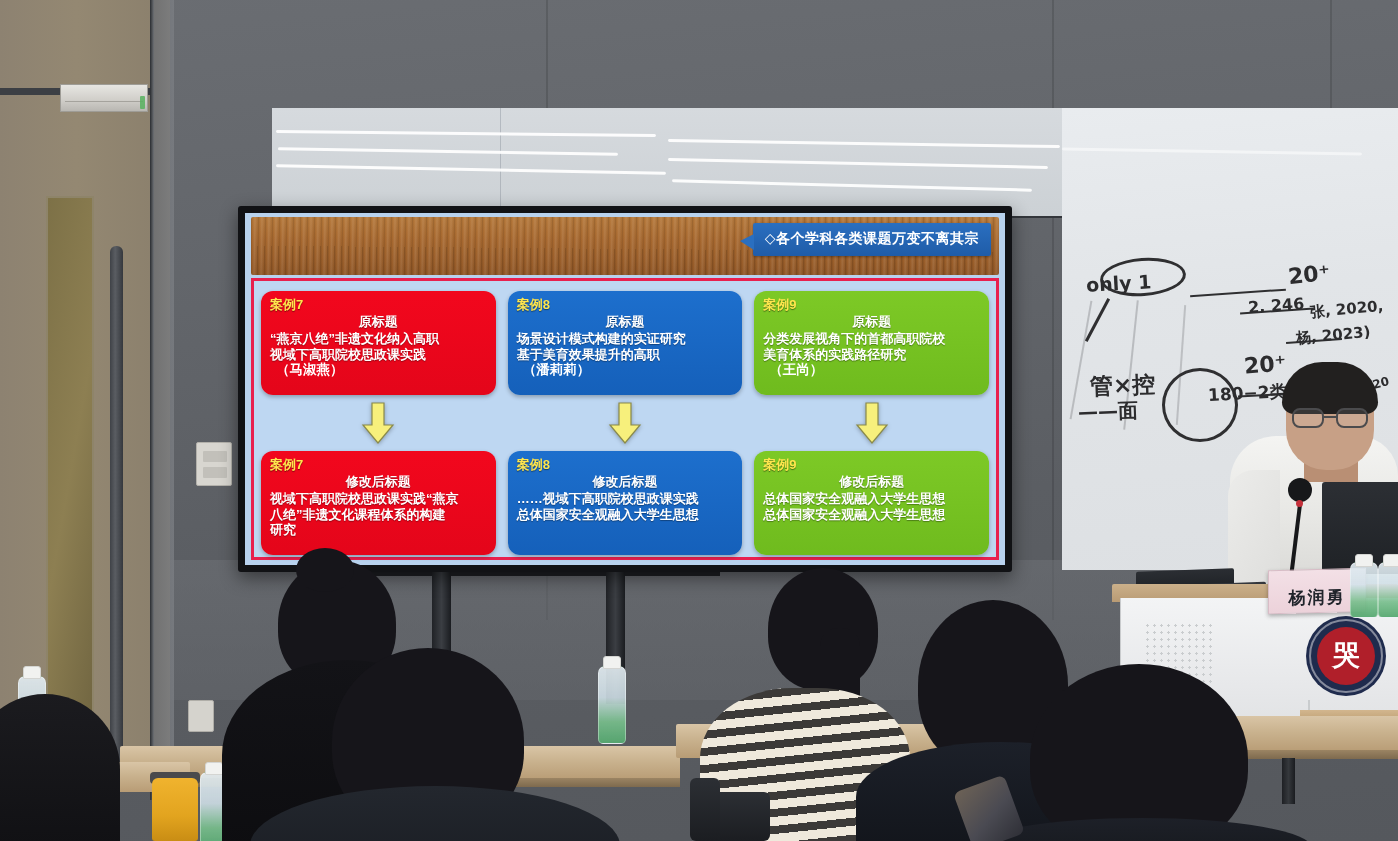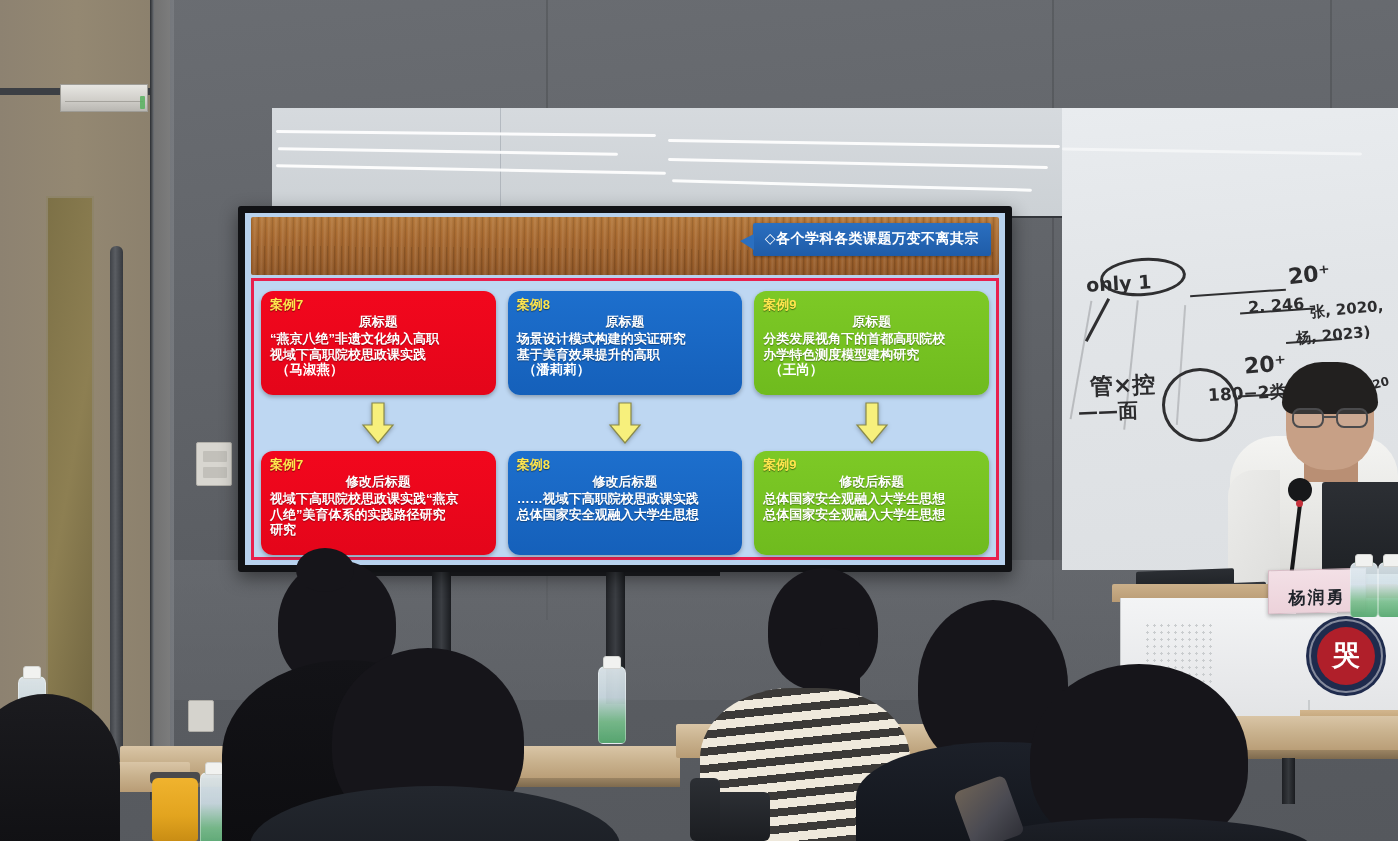--- a/index.html
+++ b/index.html
@@ -524,21 +524,21 @@
           <div class="card-heading">原标题</div>
           <div class="card-body">场景设计模式构建的实证研究</div>
           <div class="card-body">基于美育效果提升的高职</div>
           <div class="card-author">（潘莉莉）</div>
         </div>
 
         <div class="card green">
           <div class="case-tag">案例9</div>
           <div class="card-heading">原标题</div>
           <div class="card-body">分类发展视角下的首都高职院校</div>
-          <div class="card-body">办学特色测度模型建构研究</div>
+          <div class="card-body">美育体系的实践路径研究</div>
           <div class="card-author">（王尚）</div>
         </div>
 
         <div class="arrow-cell">
           <svg class="arrow" viewBox="0 0 34 44">
             <polygon points="11,2 23,2 23,24 32,24 17,42 2,24 11,24" fill="#f7f07c" stroke="#8a8a4a" stroke-width="1.2"></polygon>
           </svg>
         </div>
         <div class="arrow-cell">
           <svg class="arrow" viewBox="0 0 34 44">
@@ -548,21 +548,21 @@
         <div class="arrow-cell">
           <svg class="arrow" viewBox="0 0 34 44">
             <polygon points="11,2 23,2 23,24 32,24 17,42 2,24 11,24" fill="#f7f07c" stroke="#8a8a4a" stroke-width="1.2"></polygon>
           </svg>
         </div>
 
         <div class="card red">
           <div class="case-tag">案例7</div>
           <div class="card-heading">修改后标题</div>
           <div class="card-body">视域下高职院校思政课实践“燕京</div>
-          <div class="card-body">八绝”美育体系的实践路径研究</div>
+          <div class="card-body">八绝”非遗文化课程体系的构建</div>
           <div class="card-body">研究</div>
         </div>
 
         <div class="card blue">
           <div class="case-tag">案例8</div>
           <div class="card-heading">修改后标题</div>
           <div class="card-body">……视域下高职院校思政课实践</div>
           <div class="card-body">总体国家安全观融入大学生思想</div>
         </div>
 

